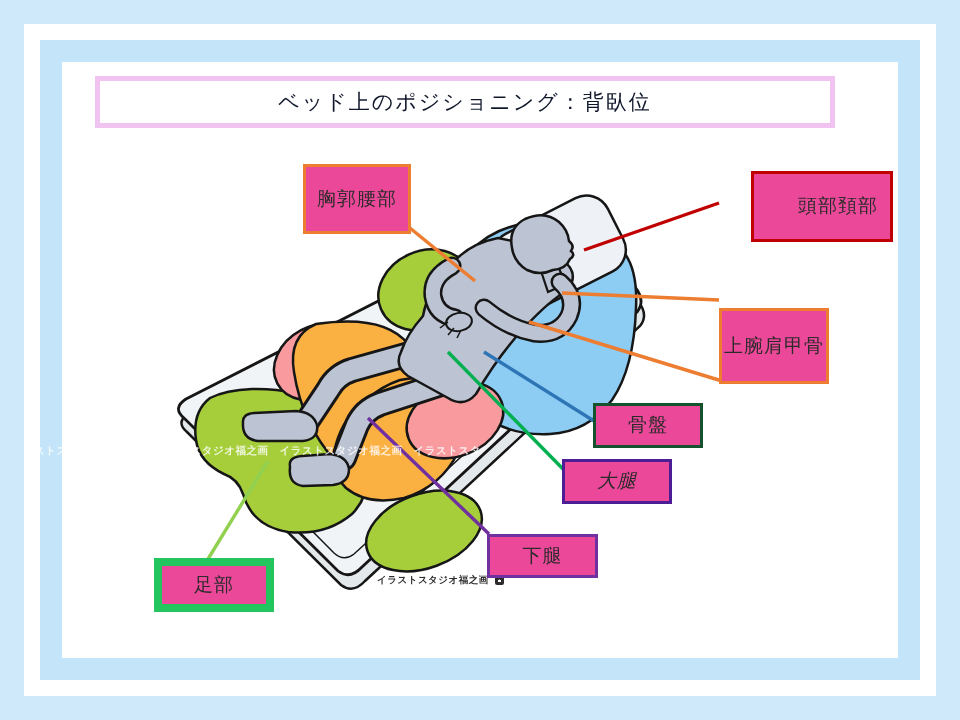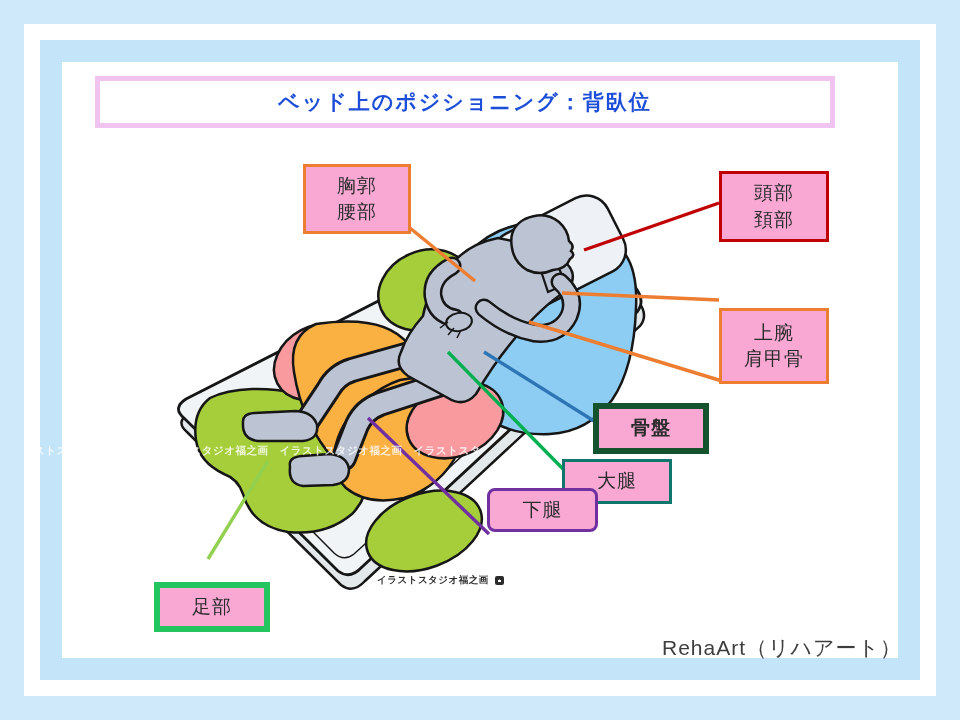--- a/index.html
+++ b/index.html
@@ -9,33 +9,33 @@
     font-family:"Liberation Sans","DejaVu Sans",sans-serif;
     color:#2b2b2b;
   }
   .mat{position:absolute;left:24px;top:24px;right:24px;bottom:24px;background:#ffffff;}
   .ring{position:absolute;left:40px;top:40px;right:40px;bottom:40px;border:22px solid #c3e4f9;}
   svg.illus{position:absolute;left:0;top:0;z-index:1;}
   .title-box{
     position:absolute;left:95px;top:76px;width:730px;height:42px;z-index:3;
     border:5px solid #f0c3f1;background:#fff;
     display:flex;align-items:center;justify-content:center;
-    font-size:21px;letter-spacing:2px;color:#1d4ed8;font-weight:bold;
+    font-size:21px;letter-spacing:2px;color:#0f172a;
   }
   .lbl{
-    position:absolute;z-index:3;background:#f9a8d4;
-    display:flex;flex-direction:column;align-items:center;justify-content:center;
+    position:absolute;z-index:3;background:#ec4899;
+    display:flex;flex-direction:row;align-items:center;justify-content:center;
     font-size:19px;line-height:1.38;color:#2b2b2b;text-align:center;letter-spacing:1px;
   }
   .b-orange{border:3px solid #ED7D31;}
   .b-red{border:3px solid #C00000;}
-  .b-blue{border:6px solid #14532d;font-weight:bold;}
-  .b-green{border:3px solid #0f766e;}
+  .b-blue{border:3px solid #14532d;}
+  .b-green{border:3px solid #4c1d95;font-style:italic;}
   .b-purple{border:3px solid #7030A0;}
-  .b-lgreen{border:6px solid #22c55e;margin-top:24px;}
+  .b-lgreen{border:8px solid #22c55e;}
   .watermark-row{
     position:absolute;left:34px;top:444px;width:448px;z-index:2;
     font-size:10.5px;color:#ffffff;opacity:.82;white-space:nowrap;overflow:hidden;
     letter-spacing:.5px;font-weight:bold;
   }
   .credit{
     position:absolute;left:377px;top:574px;z-index:2;
     font-size:9.5px;font-weight:bold;color:#2e2e2e;letter-spacing:.5px;
     display:flex;align-items:center;gap:6px;
   }
@@ -115,35 +115,34 @@
   </div>
 
   <div class="title-box">
     <span>ベッド上のポジショニング：背臥位</span>
   </div>
 
   <div class="lbl b-orange" style="left:303px;top:164px;width:102px;height:64px;">
     <span>胸郭</span>
     <span>腰部</span>
   </div>
-  <div class="lbl b-red" style="left:719px;top:171px;width:104px;height:65px;">
+  <div class="lbl b-red" style="left:751px;top:171px;width:104px;height:65px;padding-left:32px;">
     <span>頭部</span>
     <span>頚部</span>
   </div>
   <div class="lbl b-orange" style="left:719px;top:268px;width:104px;height:70px;margin-top:40px;">
     <span>上腕</span>
     <span>肩甲骨</span>
   </div>
   <div class="lbl b-blue" style="left:593px;top:403px;width:104px;height:39px;">
     <span>骨盤</span>
   </div>
   <div class="lbl b-green" style="left:562px;top:459px;width:104px;height:39px;">
     <span>大腿</span>
   </div>
-  <div class="lbl b-purple" style="left:487px;top:488px;width:105px;height:38px;border-radius:8px;">
+  <div class="lbl b-purple" style="left:487px;top:534px;width:105px;height:38px;">
     <span>下腿</span>
   </div>
   <div class="lbl b-lgreen" style="left:154px;top:558px;width:104px;height:38px;">
     <span>足部</span>
   </div>
 
-  <div class="footer-right">RehaArt（リハアート）</div>
 </div>
 
 </body></html>

